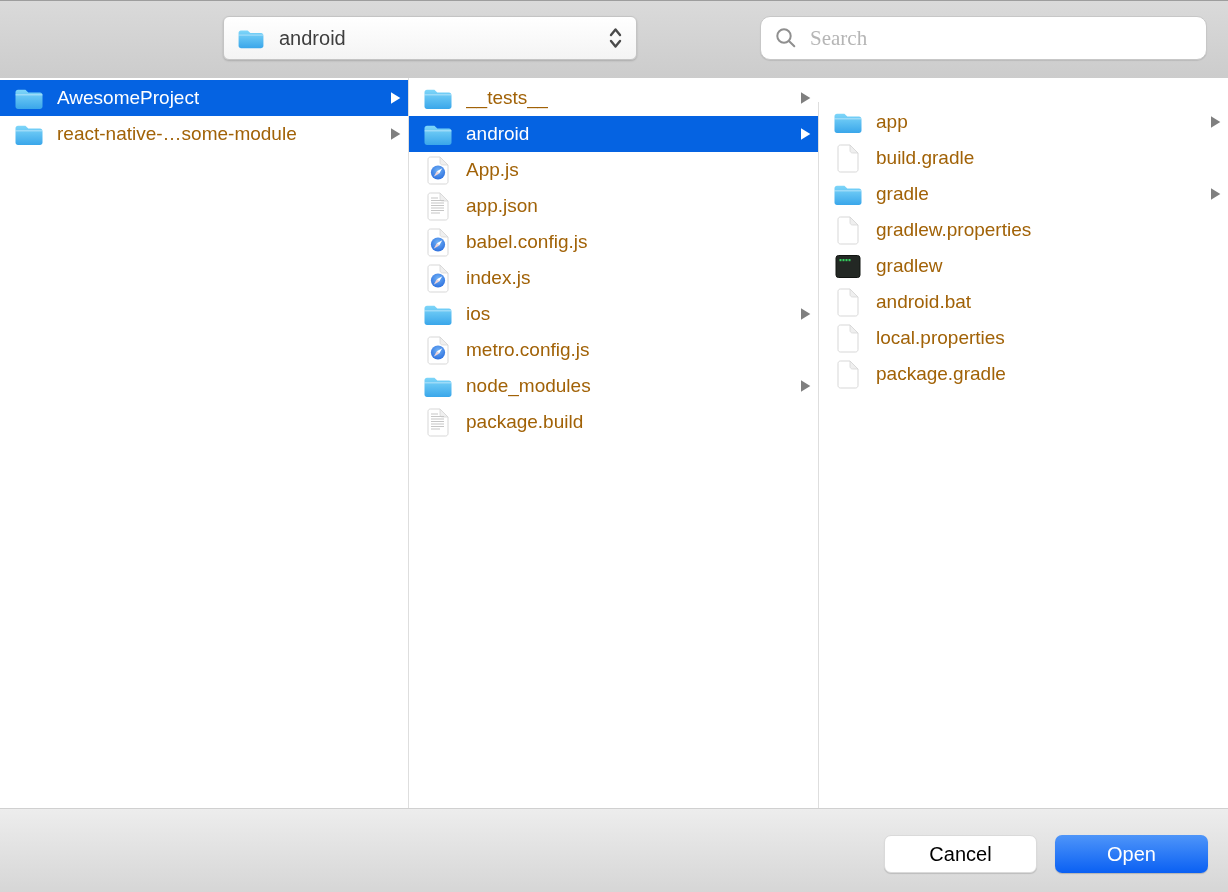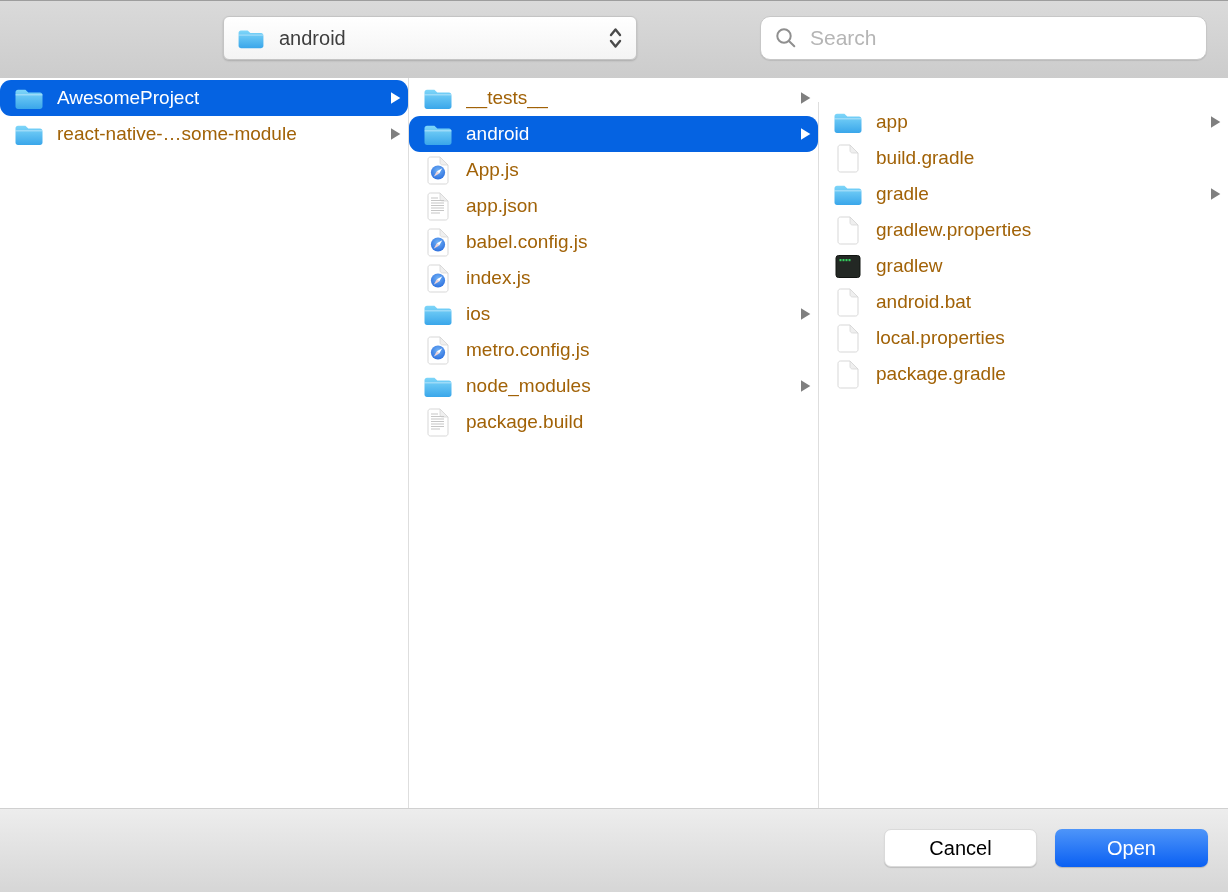--- a/index.html
+++ b/index.html
@@ -27,55 +27,55 @@
   .popup-label { font-size:20px; color:#3e3e3e; margin-left:14px; flex:1; }
   .popup-chevrons { display:flex; align-items:center; margin-left:auto; padding-right:2px; }
   .searchbox {
     position:absolute; left:760px; top:15px; width:447px; height:44px;
     background:#ffffff; border:1px solid #c7c7c7; border-radius:10px;
     box-shadow:0 1px 1px rgba(0,0,0,0.10);
     display:flex; align-items:center; box-sizing:border-box; padding:0 12px 0 13px;
   }
   .searchbox input {
     flex:1; border:none; outline:none; background:transparent;
-    font-family:Liberation Sans, sans-serif; font-size:21px; color:#333; margin-left:10px; min-width:0;
+    font-family:Liberation Serif, serif; font-size:21px; color:#333; margin-left:10px; min-width:0;
   }
   .searchbox input::placeholder { color:#b5b5b5; }
 
   
   .columns {
     position:absolute; top:78px; left:0; width:1228px; height:730px;
     display:flex; background:#ffffff;
   }
   .column { box-sizing:border-box; overflow:hidden; padding-top:2px; }
   .column-1 { width:408px; }
   .column-2 { width:410px; border-left:1px solid #dedede; }
   .column-3 { width:410px; border-left:1px solid #dedede;margin-top:24px; }
 
   .row {
     height:36px; display:flex; align-items:center;
-    padding:0 6px 0 14px; box-sizing:border-box; cursor:default;border-radius:11px;
+    padding:0 6px 0 14px; box-sizing:border-box; cursor:default;
   }
   .row .icon { width:30px; flex:0 0 30px; display:flex; justify-content:center; align-items:center; }
   .row .name {
     font-size:19px; color:#a16207; margin-left:13px;
     white-space:nowrap; overflow:hidden; text-overflow:ellipsis;
   }
   .row .arrow { margin-left:auto; display:flex; align-items:center; padding-left:6px; }
   .row.selected { background:var(--selection,#0563e2); }
   .row.selected .name { color:#ffffff; }
 
   
   .footer {
     position:absolute; top:808px; left:0; width:1228px; height:84px;
     background:linear-gradient(#ededed,#d6d6d6);
     border-top:1px solid #d0d0d0; box-sizing:border-box;
   }
   .btn {
-    position:absolute; top:20px; height:38px; width:153px;
+    position:absolute; top:26px; height:38px; width:153px;
     border-radius:7px; font-size:20px; font-family:inherit;
     display:flex; align-items:center; justify-content:center; cursor:default;
     box-sizing:border-box;
   }
   .btn-cancel {
     left:884px; background:#ffffff; color:#000000;
     border:1px solid #dadada; box-shadow:0 1px 1px rgba(0,0,0,0.14);
   }
   .btn-open {
     left:1055px; color:#ffffff; border:none;

